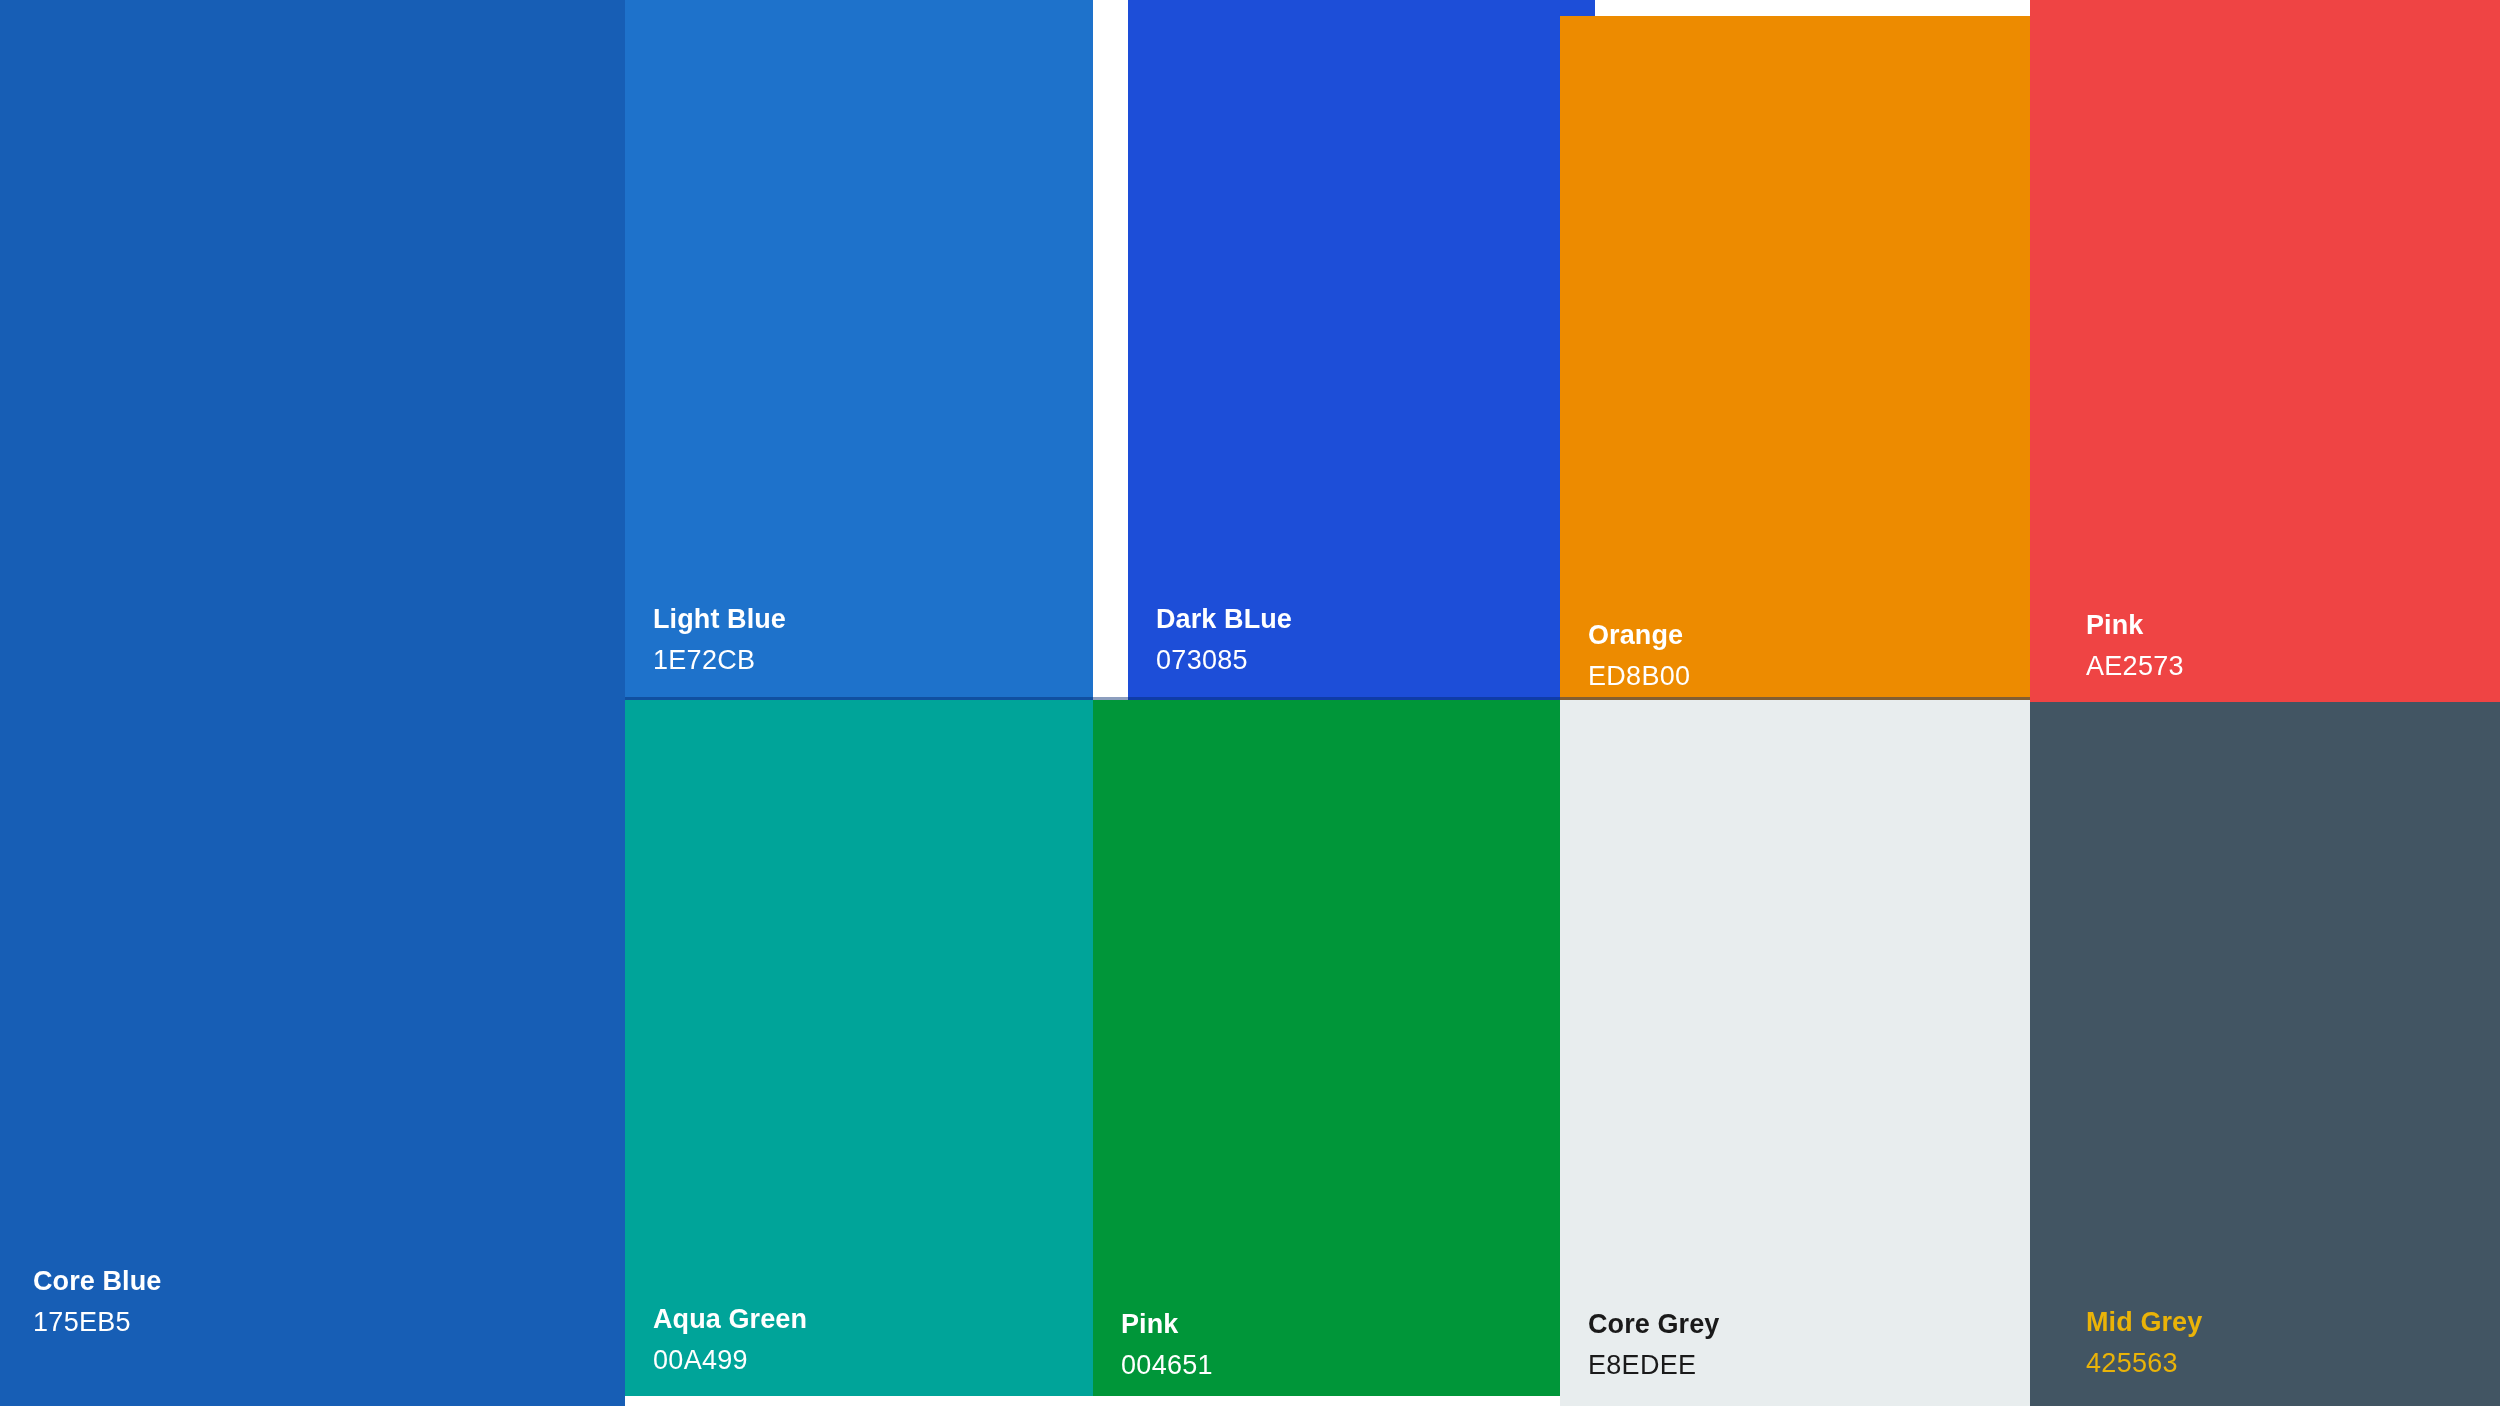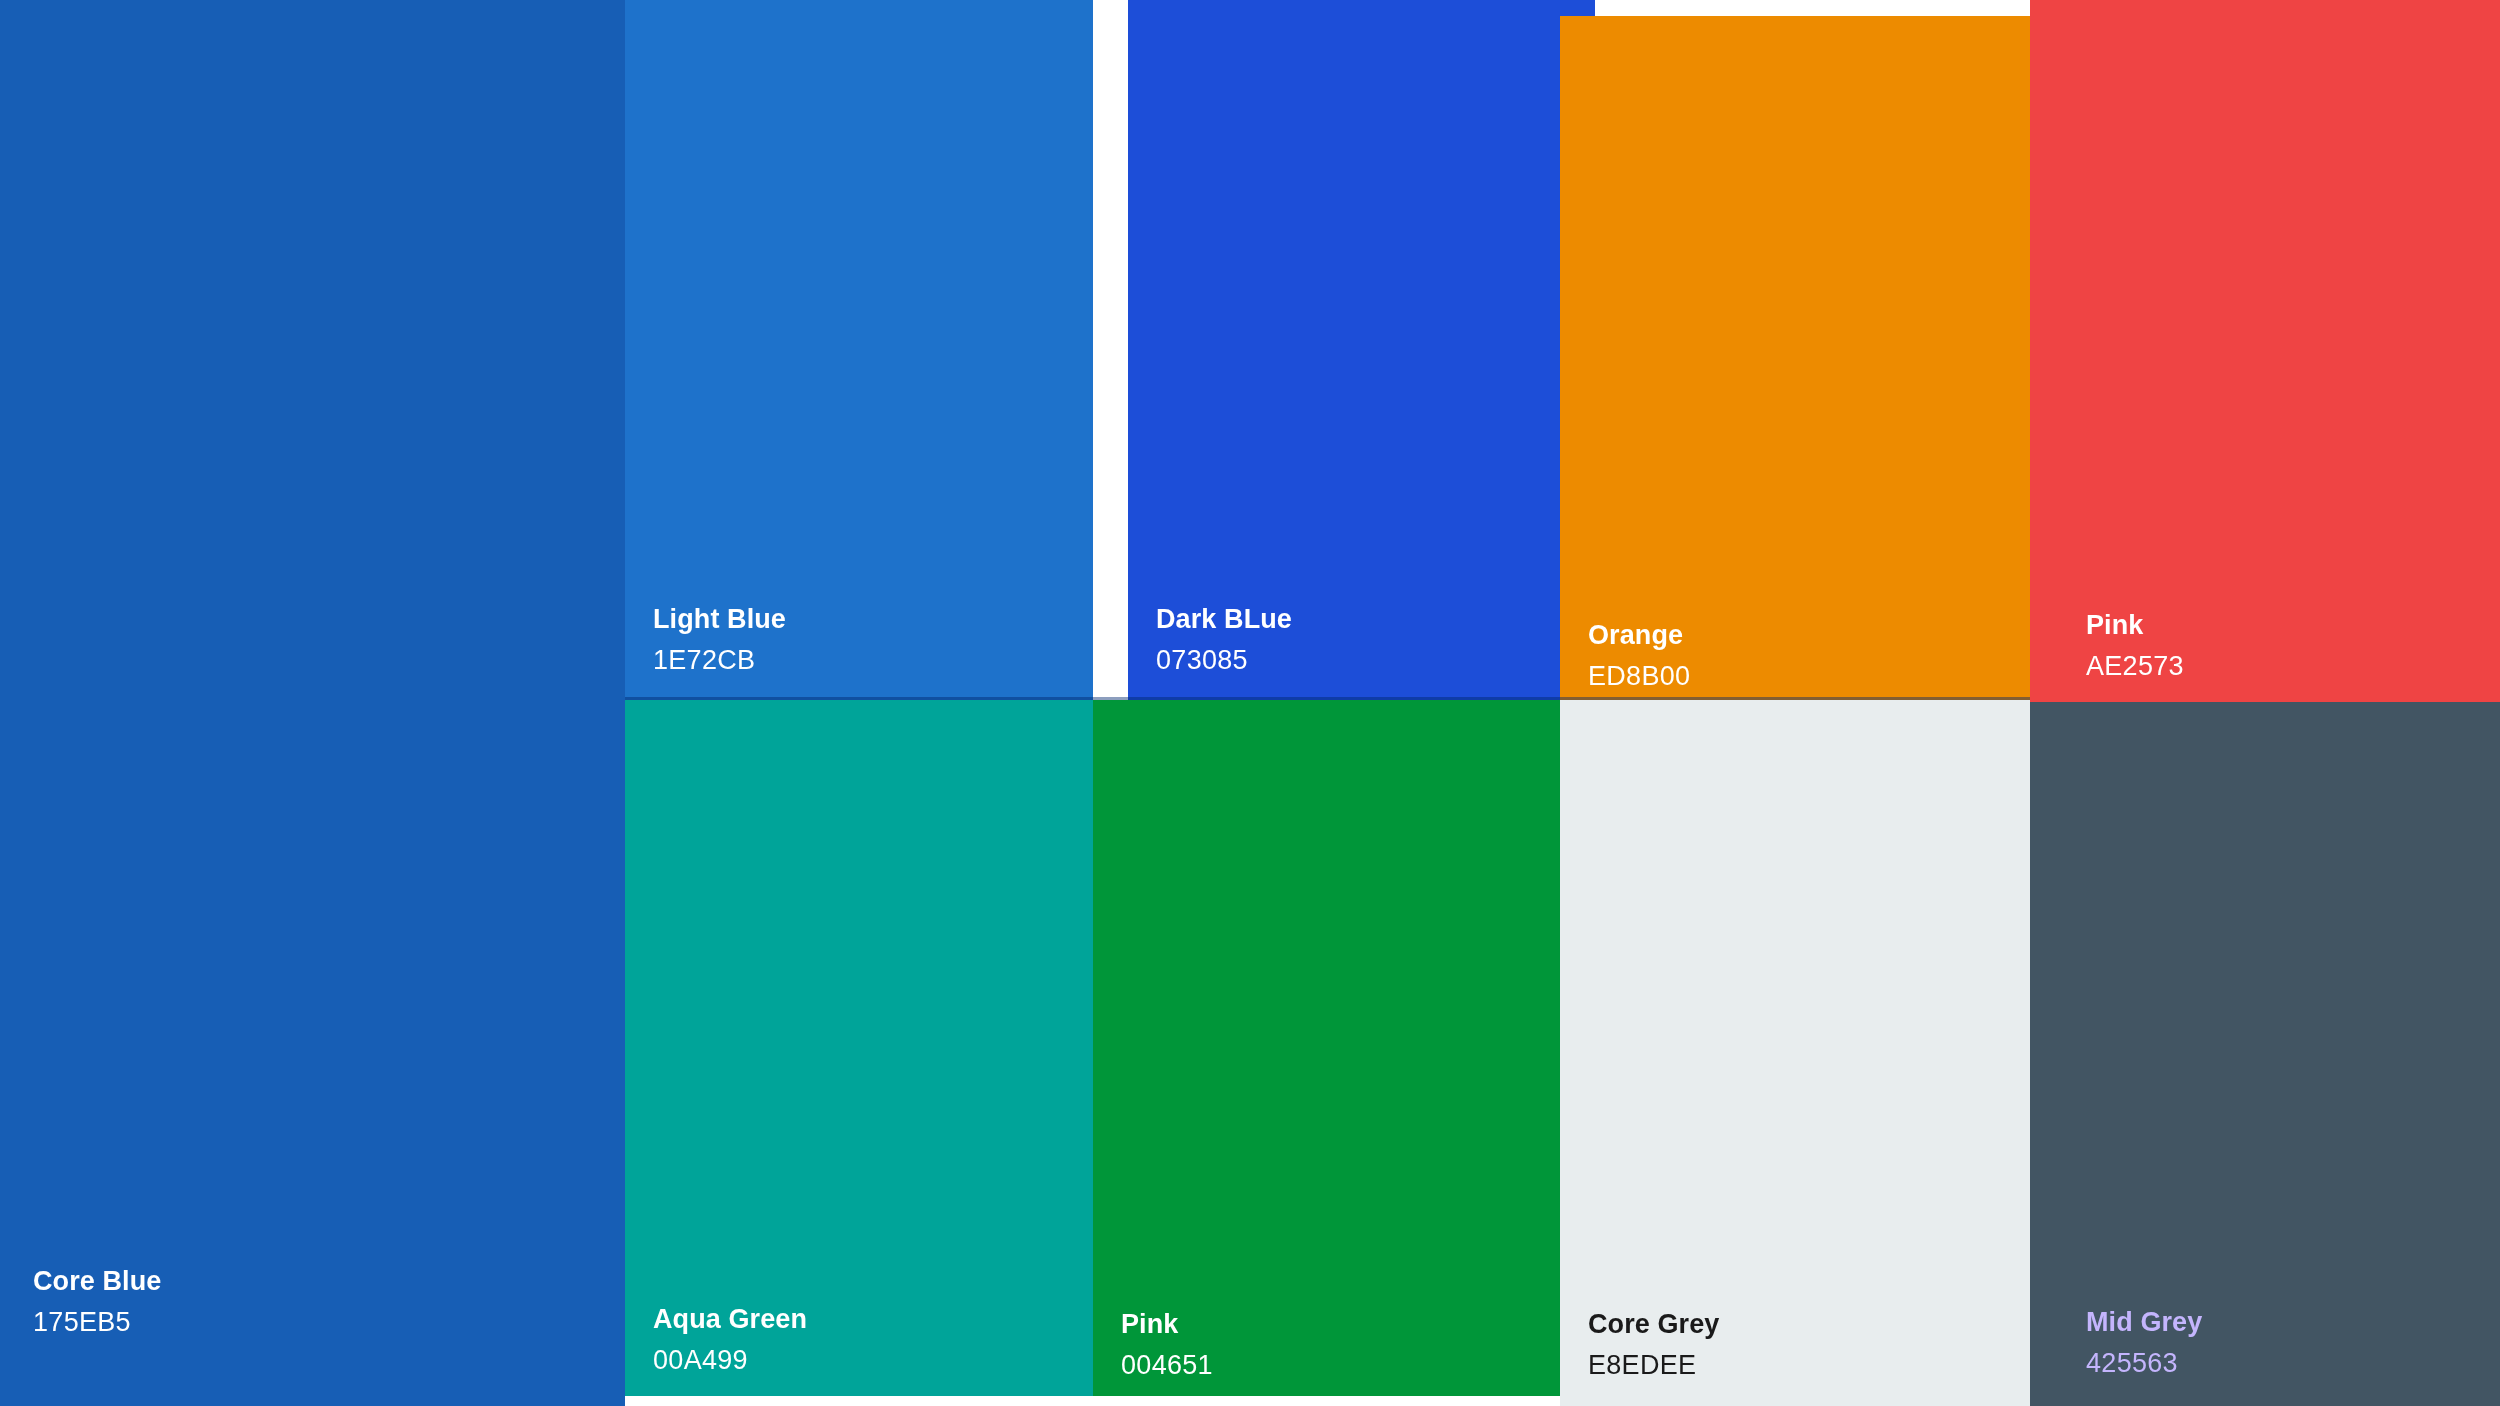--- a/index.html
+++ b/index.html
@@ -201,21 +201,21 @@
   </div>
 
   <div class="swatch" id="sw-light-grey" style="background-color: rgb(232, 237, 238);">
     <div class="swatch-label" style="color: rgb(26, 26, 26);">
       <span class="swatch-name">Core Grey</span>
       <span class="swatch-hex">E8EDEE</span>
     </div>
   </div>
 
   <div class="swatch" id="sw-mid-grey" style="background-color: rgb(66, 85, 99);">
-    <div class="swatch-label" style="color: #c4b5fd;">
+    <div class="swatch-label" style="color: #eab308;">
       <span class="swatch-name">Mid Grey</span>
       <span class="swatch-hex">425563</span>
     </div>
   </div>
 
   <div class="row-seam"></div>
 
 </div>
 
 </body></html>

